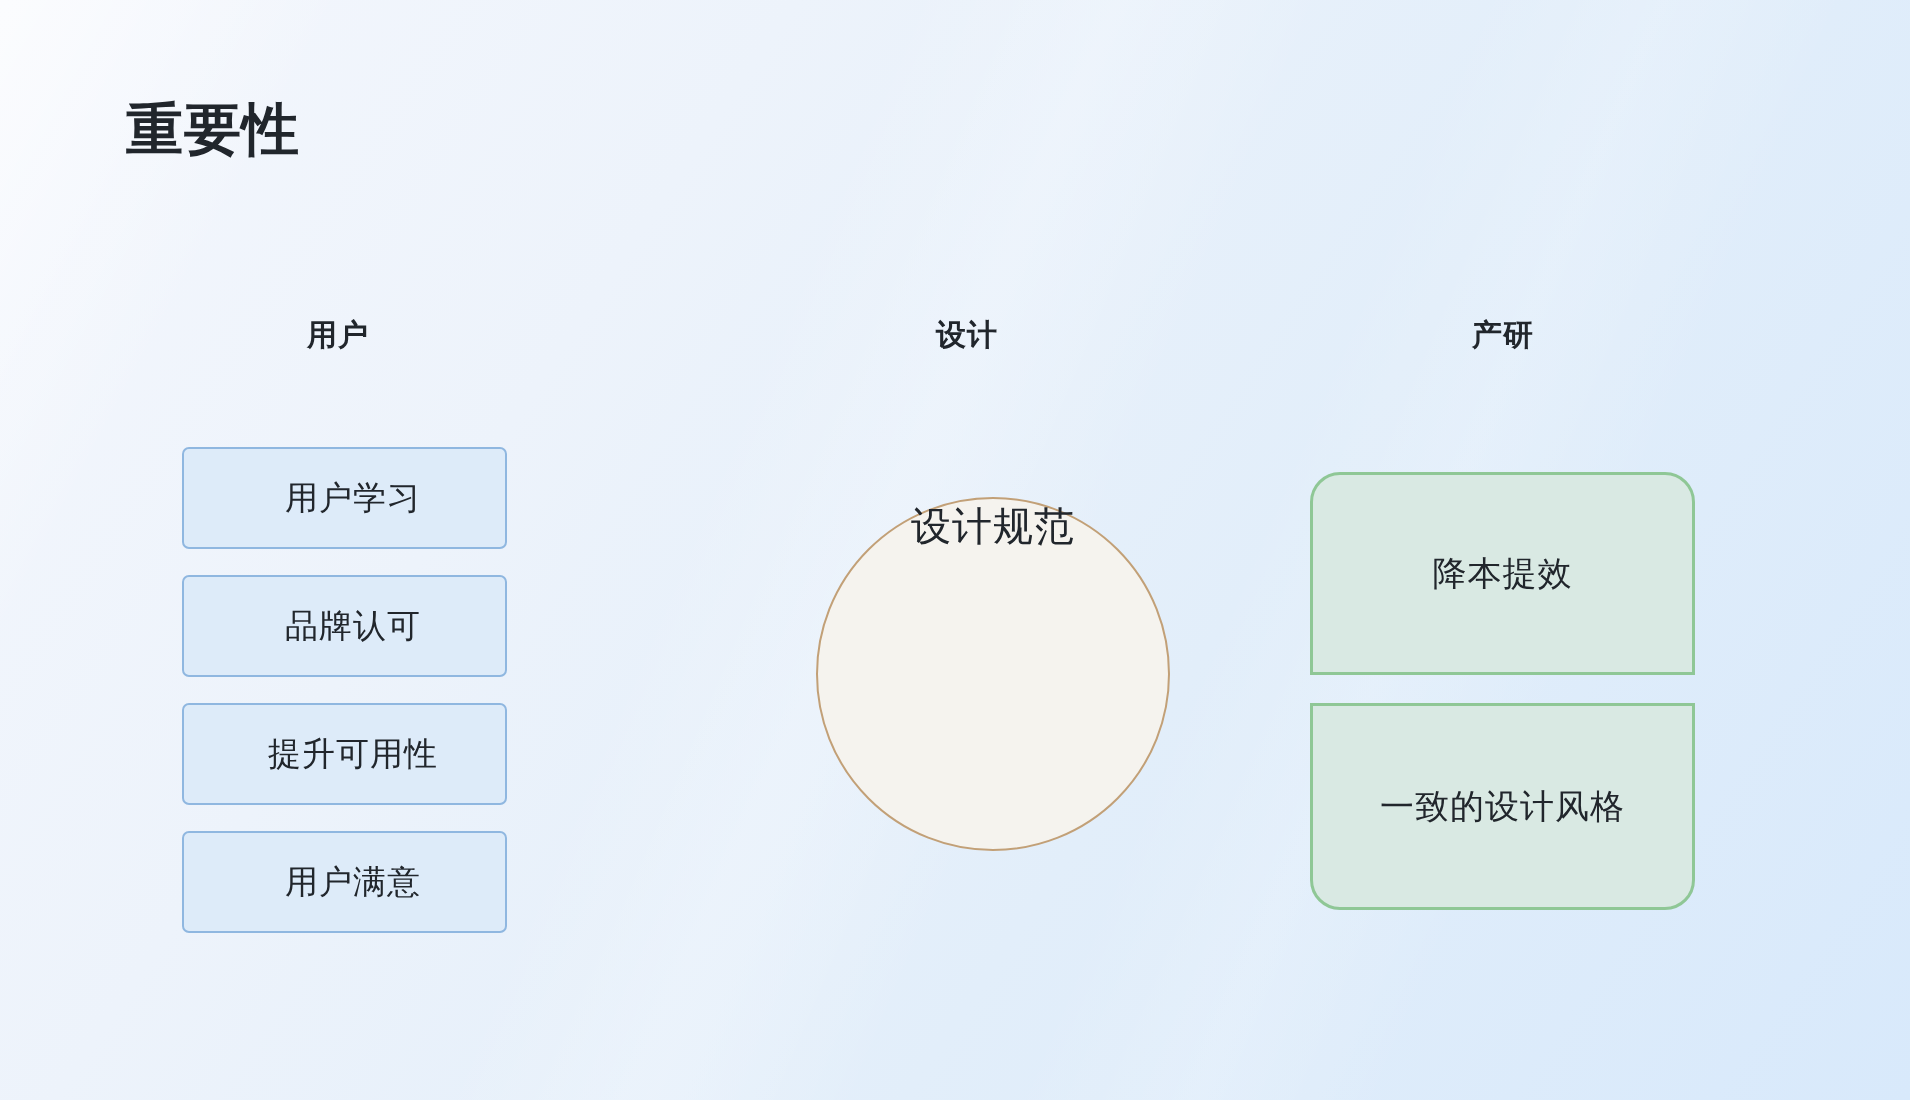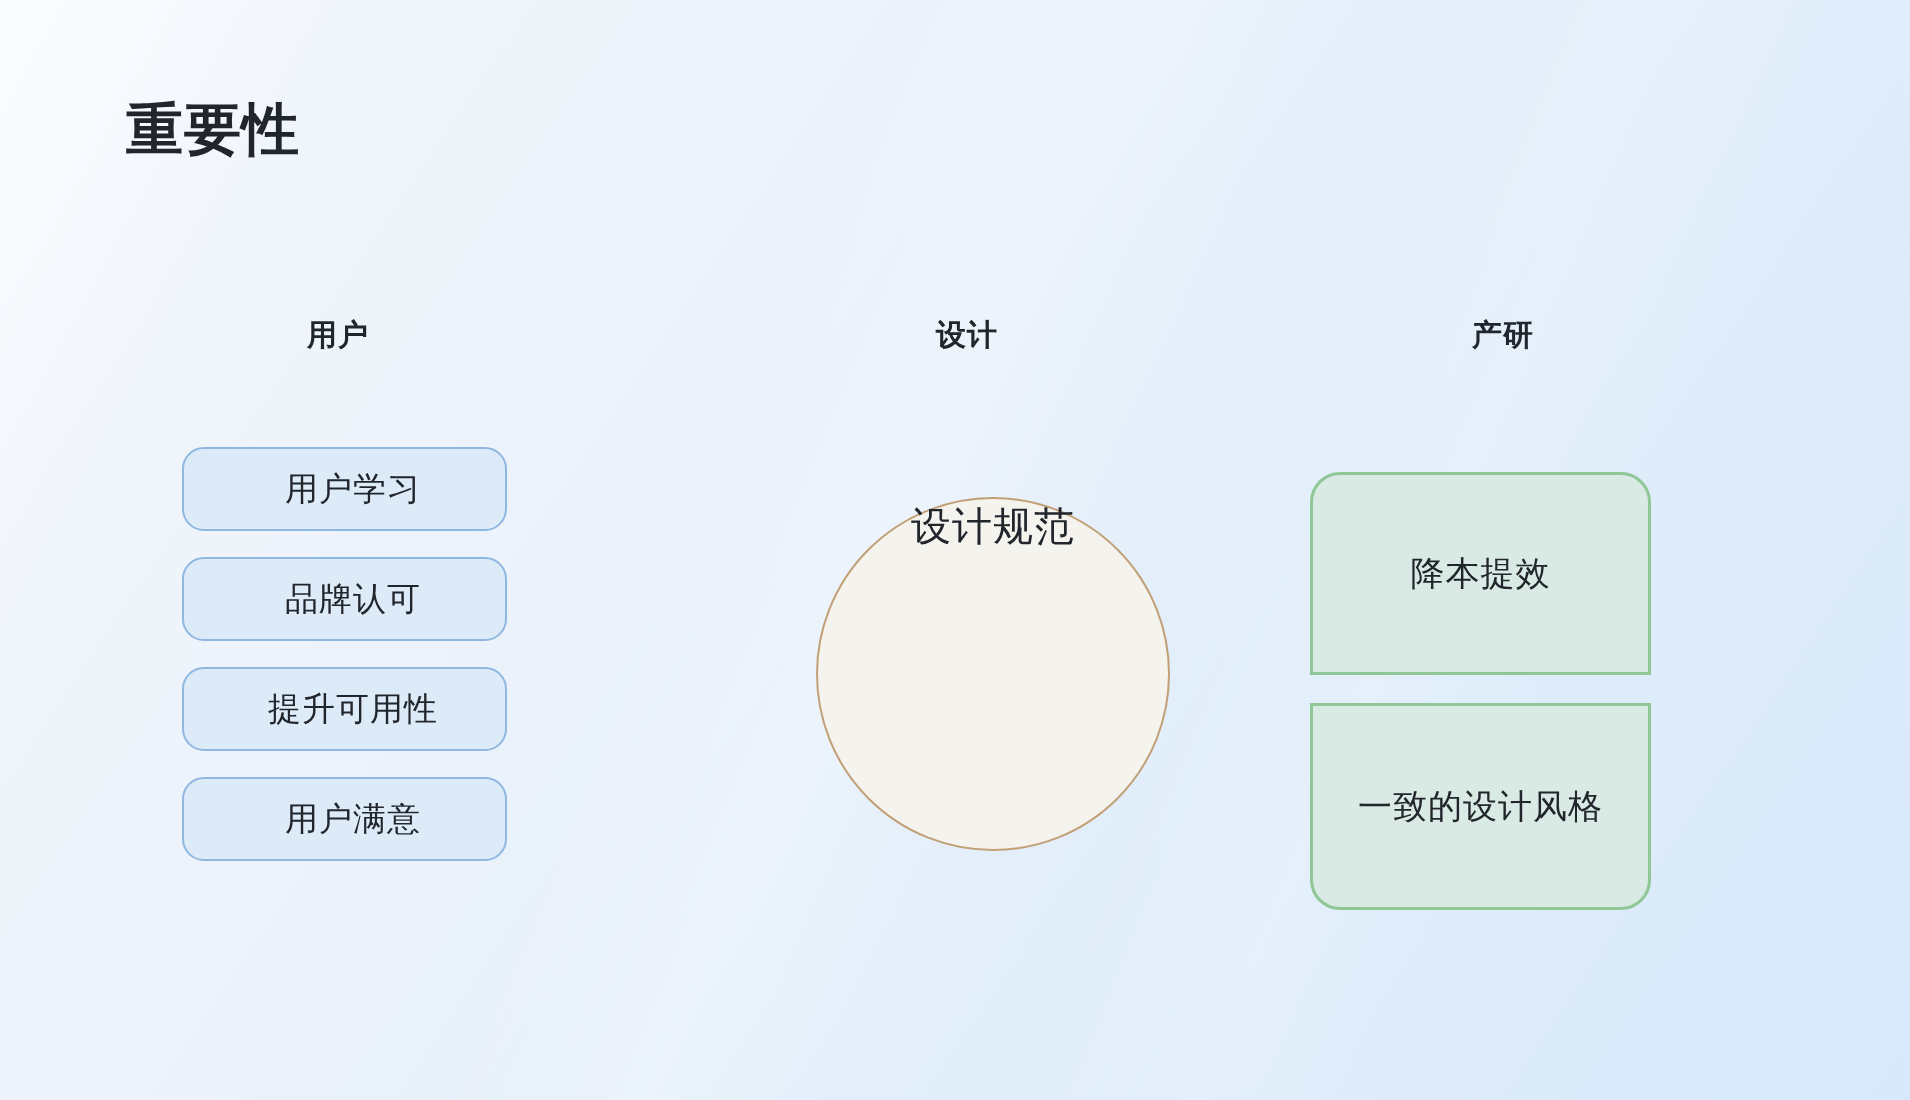--- a/index.html
+++ b/index.html
@@ -59,24 +59,24 @@
   .pill-list {
     position: absolute;
     left: 182px;
     top: 447px;
     width: 325px;
     display: flex;
     flex-direction: column;
     gap: 26px;
   }
   .pill {
-    height: 84px;
+    height: 102px;
     box-sizing: border-box;
     border: 2px solid #8fb7e0;
-    border-radius: 22px;
+    border-radius: 7px;
     background: #ddebf9;
     display: flex;
     align-items: center;
     justify-content: center;
     font-size: 33px;
     font-weight: 500;
     letter-spacing: 1px;
     white-space: nowrap;
     padding-left: 17px;
   }
@@ -96,21 +96,21 @@
     justify-content: center;
     font-size: 40px;
     font-weight: 500;
     letter-spacing: 1px;
     white-space: nowrap;
   }
 
   .stack-card {
     position: absolute;
     left: 1310px;
-    width: 341px;
+    width: 385px;
     box-sizing: border-box;
     background: #d9e9e3;
     border: 3px solid #8fc796;
     display: flex;
     align-items: center;
     justify-content: center;
     font-size: 34px;
     font-weight: 500;
     letter-spacing: 1px;
     white-space: nowrap;

